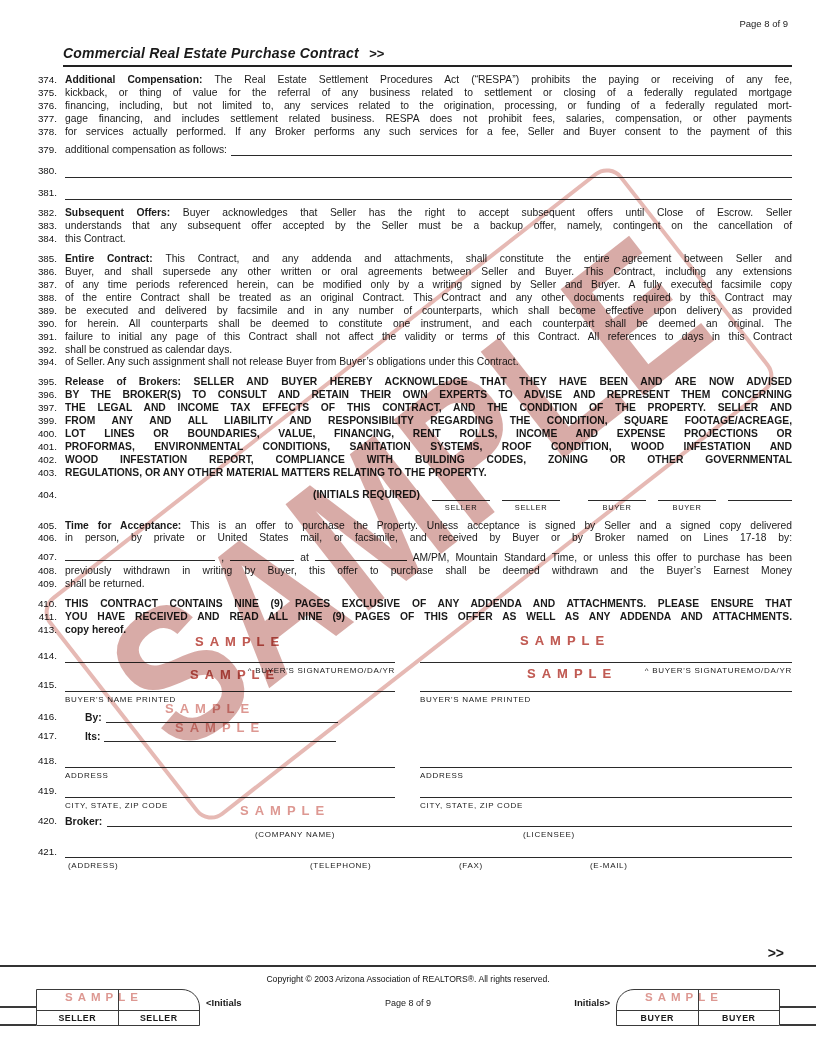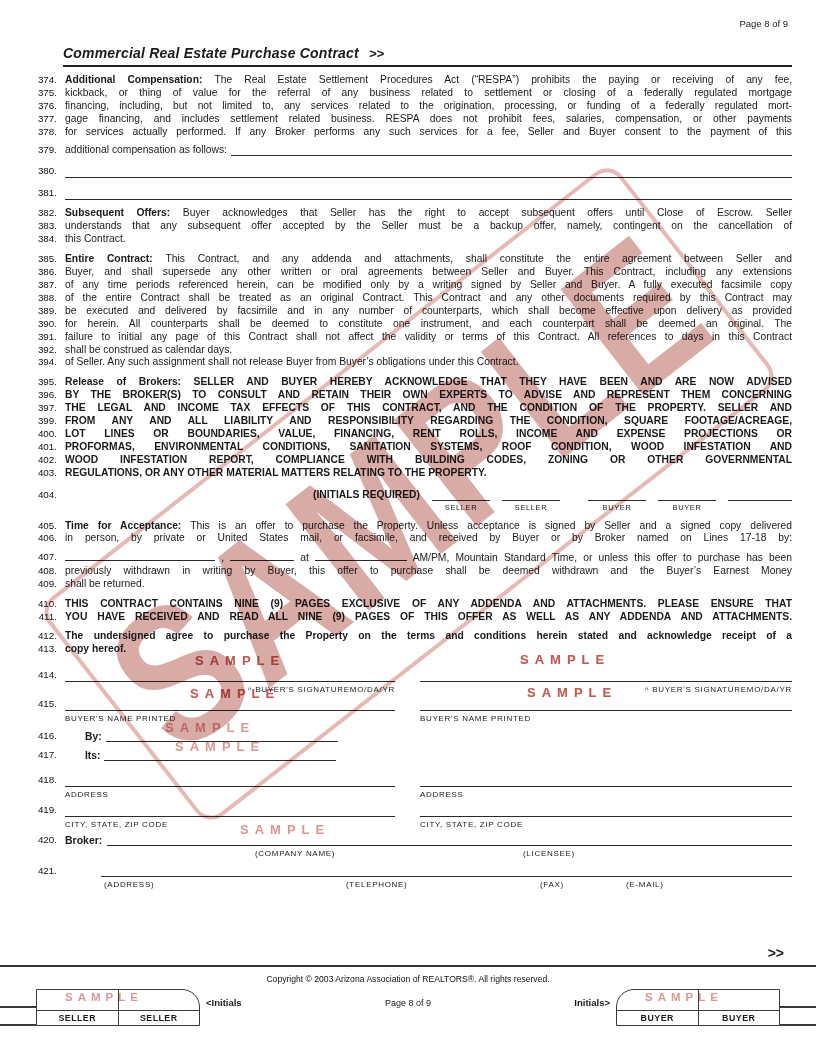--- a/index.html
+++ b/index.html
@@ -315,26 +315,20 @@
         <div class="lcontent">
           <div class="ltext just allbold">THIS CONTRACT CONTAINS NINE (9) PAGES EXCLUSIVE OF ANY ADDENDA AND ATTACHMENTS. PLEASE ENSURE THAT</div>
         </div>
       </div>
       <div class="line">
         <span class="num">411.</span>
         <div class="lcontent">
           <div class="ltext just allbold">YOU HAVE RECEIVED AND READ ALL NINE (9) PAGES OF THIS OFFER AS WELL AS ANY ADDENDA AND ATTACHMENTS.</div>
         </div>
       </div>
-      <div class="line" style="margin-top: 6px;">
-        <span class="num">412.</span>
-        <div class="lcontent">
-          <div class="ltext just allbold">The undersigned agree to purchase the Property on the terms and conditions herein stated and acknowledge receipt of a</div>
-        </div>
-      </div>
       <div class="line">
         <span class="num">413.</span>
         <div class="lcontent">
           <div class="ltext allbold">copy hereof.</div>
         </div>
       </div>
       <div class="line" style="margin-top: 13px;">
         <span class="num">414.</span>
         <div class="lcontent" style="position: relative;">
           <div class="sig2">
@@ -447,30 +441,30 @@
             <span class="broker-label">Broker:</span>
             <div class="flex-line"></div>
             <span class="wm-small" style="left: 175px; top: -12px;">SAMPLE</span>
           </div>
           <div class="lab-row">
             <span class="lab-abs" style="left: 190px;">(COMPANY NAME)</span>
             <span class="lab-abs" style="left: 458px;">(LICENSEE)</span>
           </div>
         </div>
       </div>
-      <div class="line" style="margin-top: 5px; gap: 36px;">
+      <div class="line" style="margin-top: 5px;">
         <span class="num">421.</span>
         <div class="lcontent">
           <div class="broker-row">
             <div class="flex-line"></div>
           </div>
           <div class="lab-row">
             <span class="lab-abs" style="left: 3px;">(ADDRESS)</span>
             <span class="lab-abs" style="left: 245px;">(TELEPHONE)</span>
-            <span class="lab-abs" style="left: 439px;">(FAX)</span>
+            <span class="lab-abs" style="left: 394px;">(FAX)</span>
             <span class="lab-abs" style="left: 525px;">(E-MAIL)</span>
           </div>
         </div>
       </div>
     </div>
 
   <div class="stamp">
     <span class="stamp-text">SAMPLE</span>
   </div>
 

